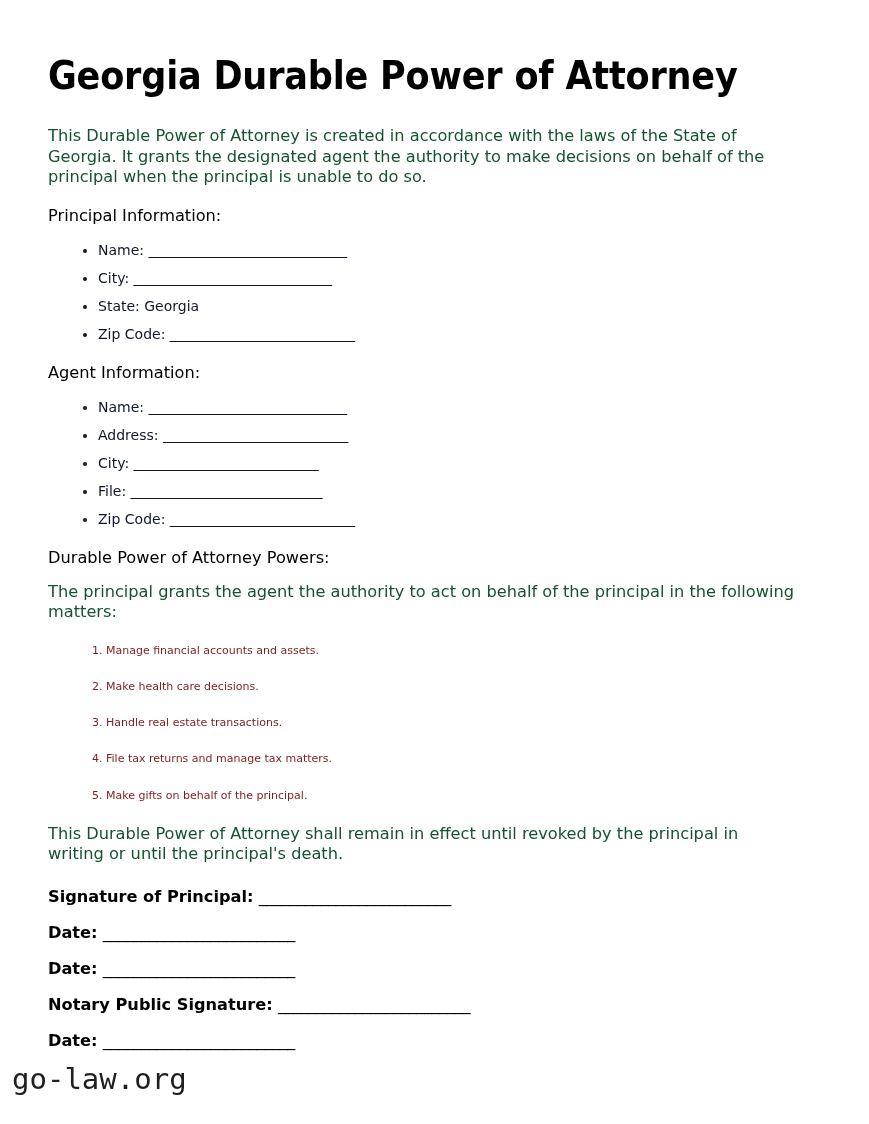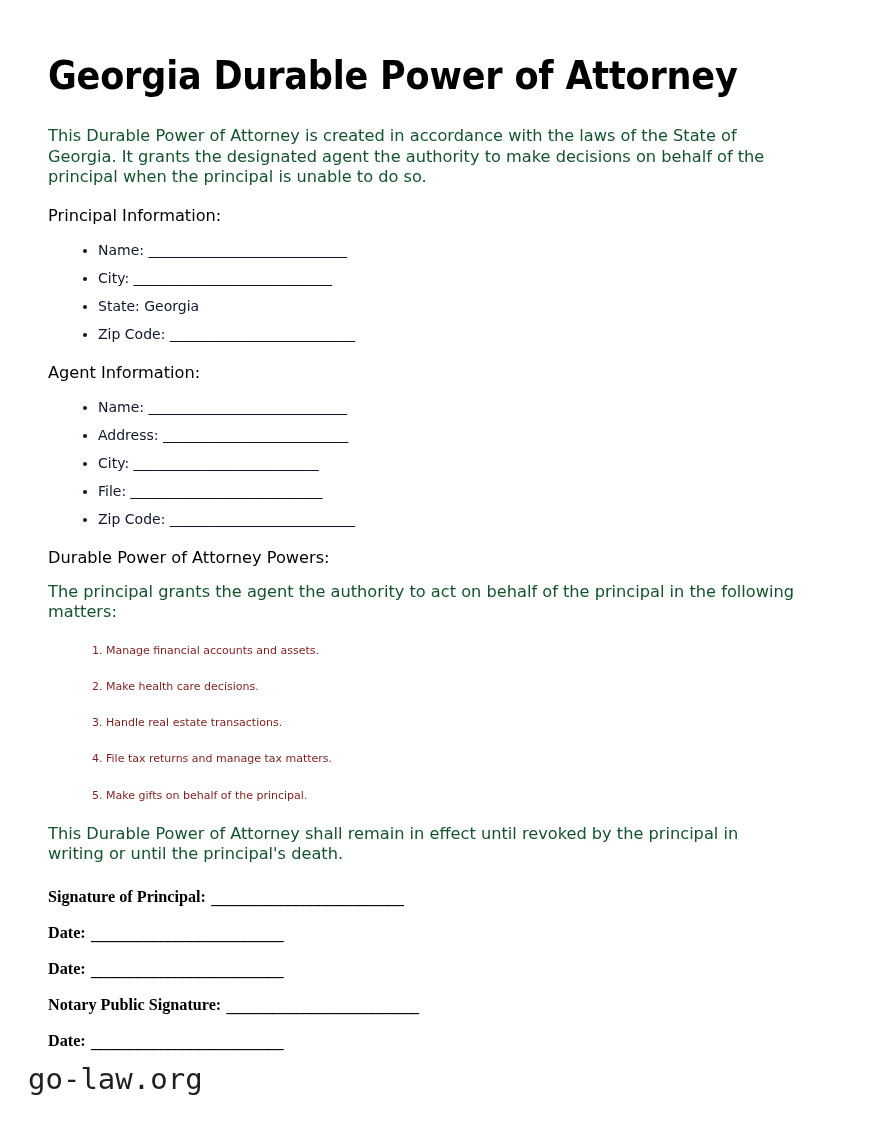--- a/index.html
+++ b/index.html
@@ -91,29 +91,28 @@
     margin-top: 22px;
   }
   .sig-line {
     font-size: 16.2px;
     line-height: 20px;
     margin: 0 0 16px 0;
     color: #000000;
   }
   .sig-line .sig-label {
     font-weight: bold;
-    font-family: Liberation Serif, serif;
   }
   .sig-line .blank {
     font-weight: normal;
   }
 
   .watermark {
     position: absolute;
-    left: 28px;
+    left: 12px;
     top: 1062px;
     font-family: "DejaVu Sans Mono", "Liberation Mono", monospace;
     font-size: 29px;
     line-height: 34px;
     color: #1f1f1f;
     letter-spacing: 0px;
   }
 </style>
 </head>
 <body>

